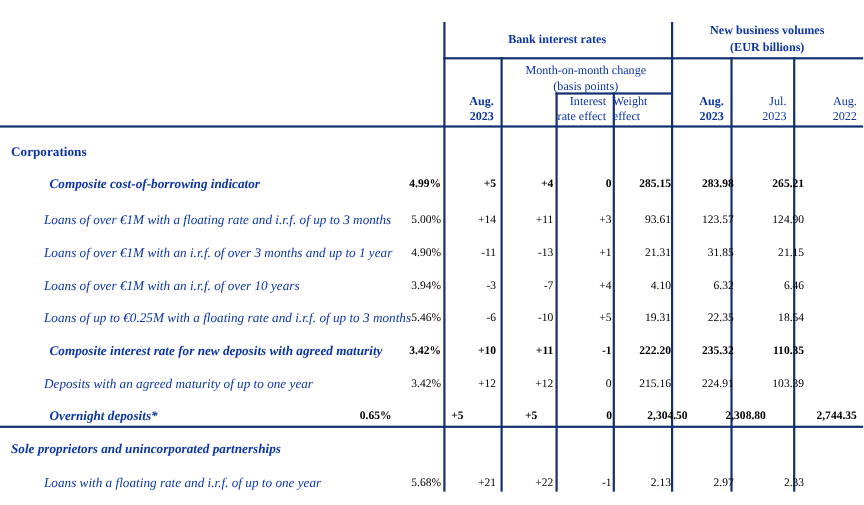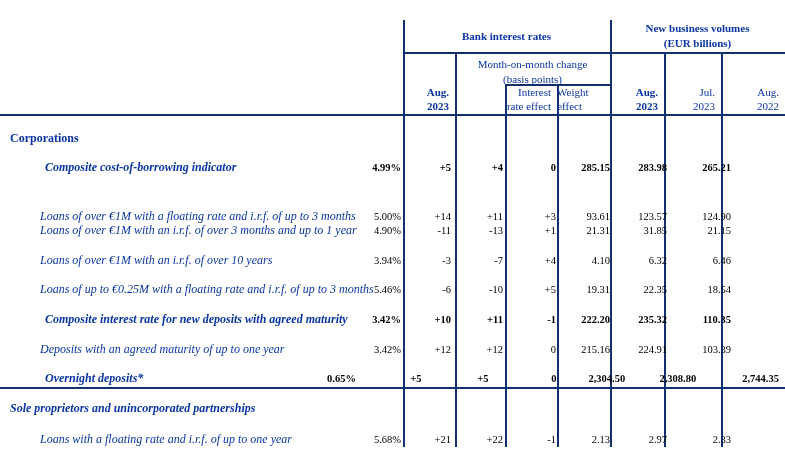--- a/index.html
+++ b/index.html
@@ -96,21 +96,21 @@
     <div class="lbl l1">Composite cost-of-borrowing indicator</div>
     <div class="cell c1">4.99%</div>
     <div class="cell c2">+5</div>
     <div class="cell c3">+4</div>
     <div class="cell c4">0</div>
     <div class="cell c5">285.15</div>
     <div class="cell c6">283.98</div>
     <div class="cell c7">265.21</div>
   </div>
 
-  <div class="trow" style="top:208px;">
+  <div class="trow" style="top:192px;">
     <div class="lbl l2">Loans of over €1M with a floating rate and i.r.f. of up to 3 months</div>
     <div class="cell c1">5.00%</div>
     <div class="cell c2">+14</div>
     <div class="cell c3">+11</div>
     <div class="cell c4">+3</div>
     <div class="cell c5">93.61</div>
     <div class="cell c6">123.57</div>
     <div class="cell c7">124.90</div>
   </div>
 

